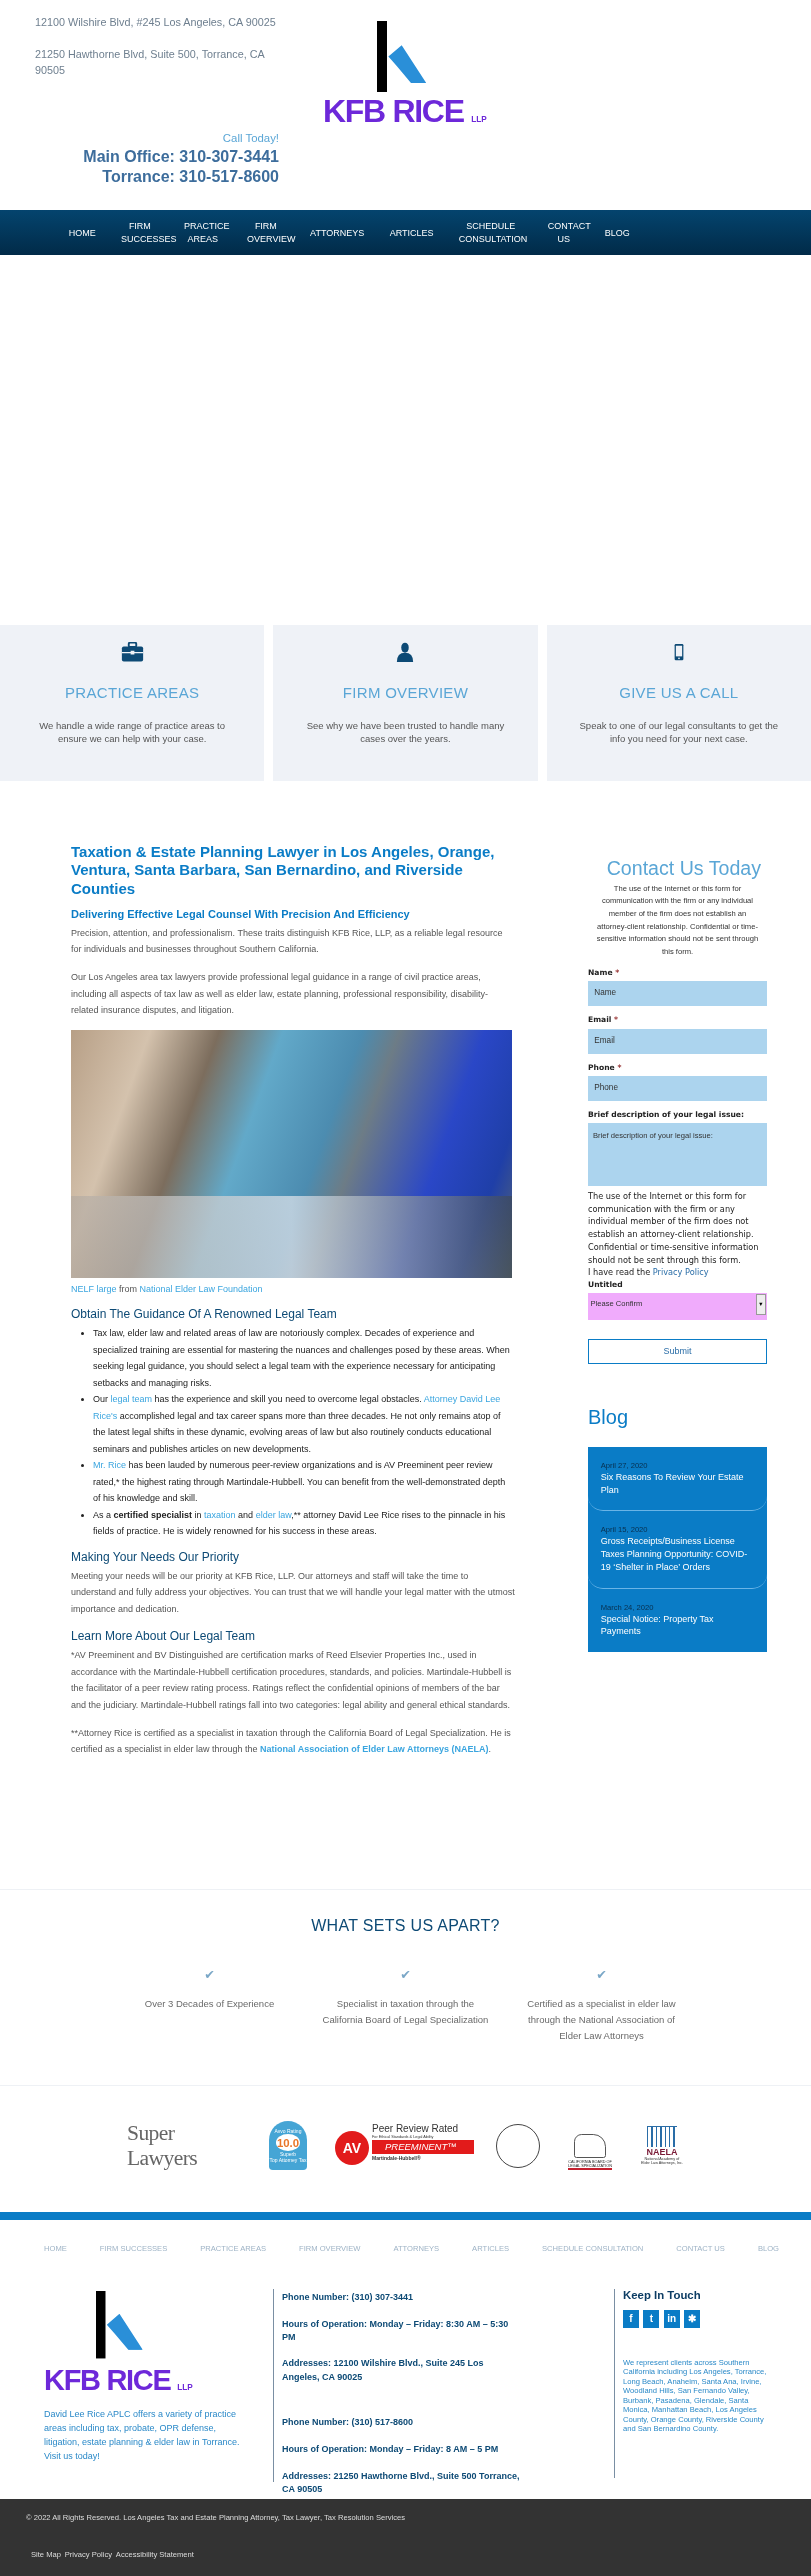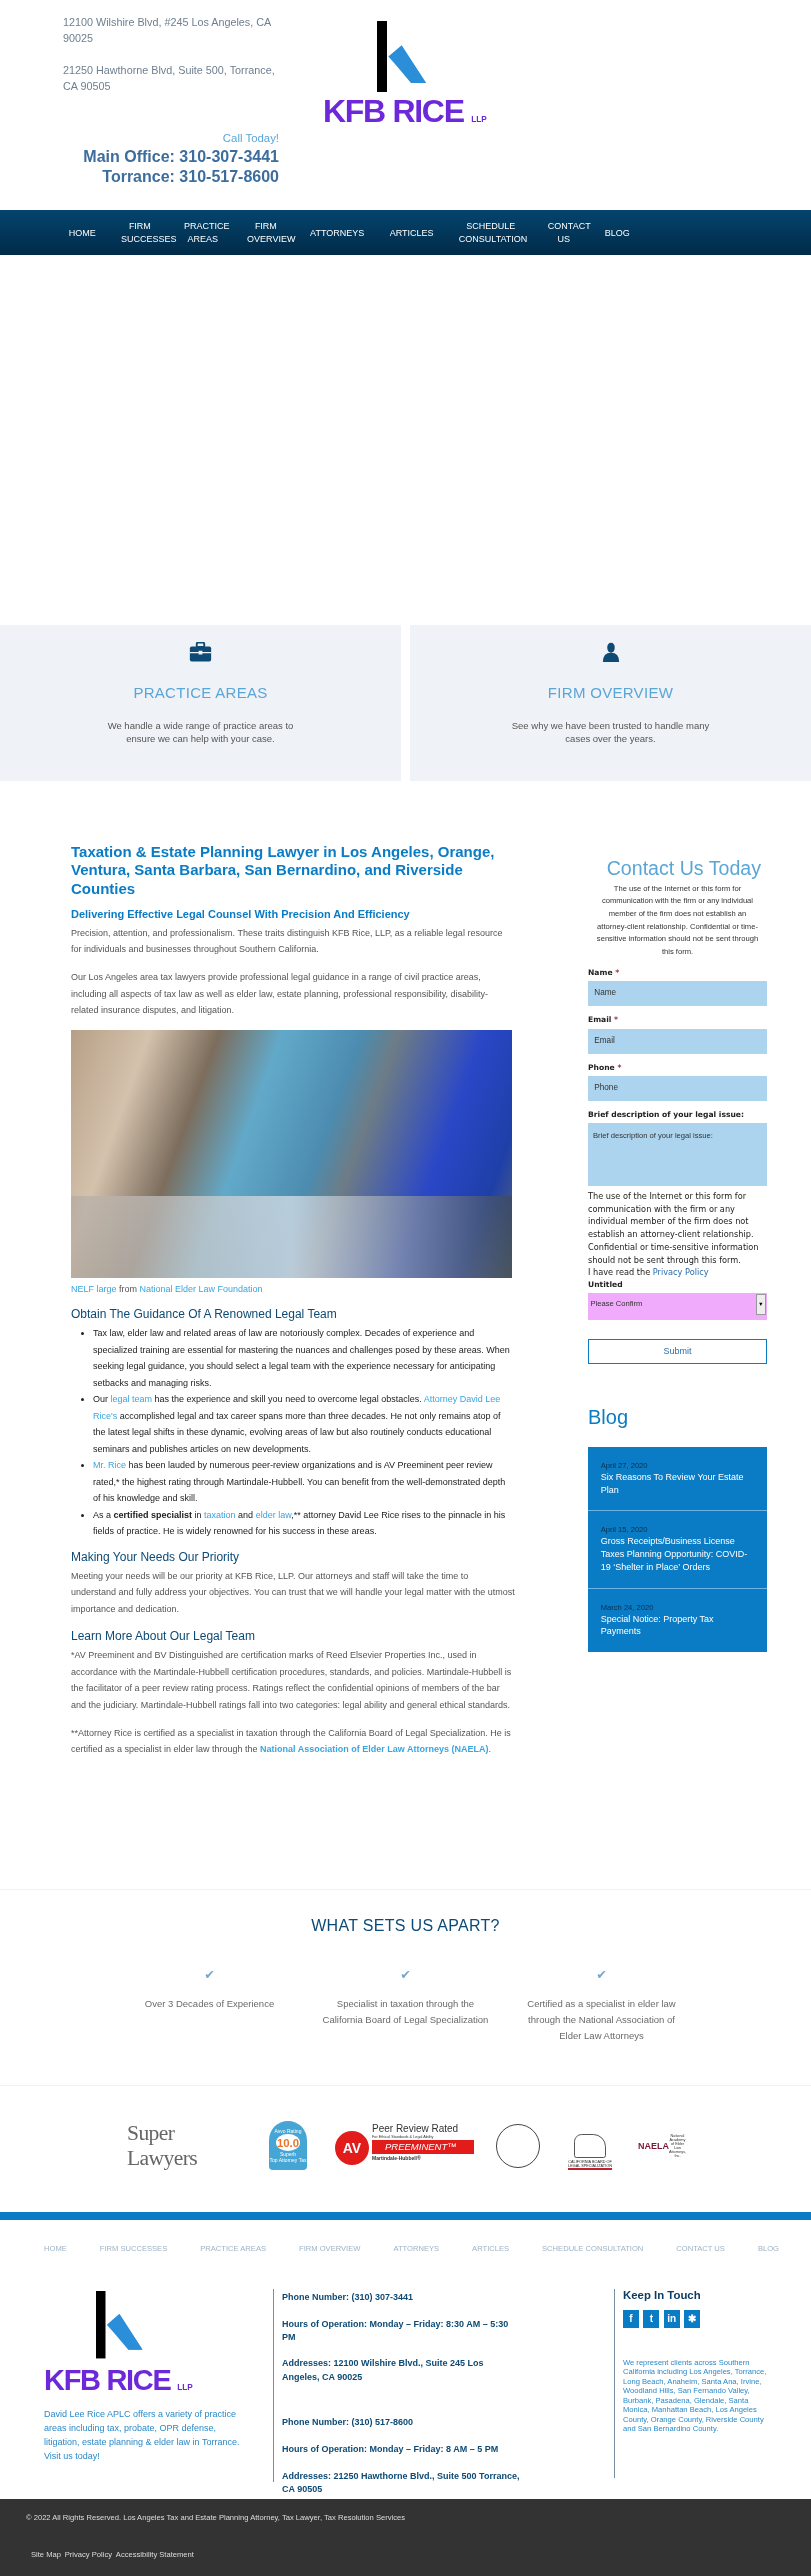--- a/index.html
+++ b/index.html
@@ -3,21 +3,21 @@
 <meta charset="utf-8">
 <style>
   * { box-sizing: border-box; margin: 0; padding: 0; }
   html, body { width: 811px; background: #fff; }
   body { font-family: "Liberation Sans", sans-serif; color: #444; height: 2576px; position: relative; overflow: hidden; }
   a { text-decoration: none; }
 
   
   .hdr { position: relative; height: 209px; }
   .hdr-addr { position: absolute; left: 35px; top: 14px; width: 241px; font-size: 10.8px; line-height: 16px; color: #6e7f8f; }
-  .hdr-addr p { margin-bottom: 16px; margin-left: 28px; }
+  .hdr-addr p { margin-bottom: 16px; }
   .hdr-call { position: absolute; right: 532px; top: 132px; text-align: right; white-space: nowrap; }
   .hdr-call .ct { font-size: 11.4px; color: #5aa6d6; margin-bottom: 2.5px; }
   .hdr-call .ph { font-size: 16px; font-weight: bold; color: #3d6d9c; line-height: 20px; }
   .logo { position: absolute; left: 323px; top: 18px; width: 184px; height: 114px; }
   .logo-mark { position: absolute; left: 54px; top: 3.2px; width: 57px; height: 73px; }
   .logo-k-bar { position: absolute; left: 0; top: 0; width: 10px; height: 71px; background: #000; }
   .logo-k-arm { position: absolute; left: 11.4px; top: 24px; width: 38px; height: 38px; background: #2a8fd8; clip-path: polygon(0 30%, 35% 0, 100% 100%, 60% 100%, 22% 55%); }
   .logo-text { position: absolute; left: 0; top: 75px; font-size: 32px; font-weight: bold; color: #6d28d9; letter-spacing: -1.3px; white-space: nowrap; }
   .logo-text small { font-size: 8.2px; letter-spacing: 0; }
 
@@ -57,21 +57,21 @@
   .side .inp { height: 25px; background: #acd4ee; font-size: 8.2px; color: #333; padding: 7px 6.3px; margin-bottom: 9px; }
   .side .ta { height: 63px; background: #acd4ee; font-size: 7.6px; color: #333; padding: 7.6px 5px; margin-bottom: 3.8px; }
   .side .disc2 { font-size: 8.2px; line-height: 12.7px; color: #222; font-family: "DejaVu Sans", sans-serif; }
   .side .disc2 a { color: #2a6da7; }
   .side .untitled { font-size: 7.6px; font-weight: bold; color: #222; font-family: "DejaVu Sans", sans-serif; margin-top: 0.6px; }
   .side .sel { height: 27px; background: #f0abfc; margin-top: 4.4px; font-size: 7.6px; color: #333; padding: 6.3px 2.5px; position: relative; }
   .side .sel .arr { position: absolute; right: 1.3px; top: 1.3px; width: 10px; height: 21px; background: #eee; border: 0.6px solid #999; font-size: 5.7px; text-align: center; line-height: 19.6px; color: #000; }
   .side .submit { height: 25px; border: 1.3px solid #0a7cc6; text-align: center; font-size: 9px; color: #2a6da7; line-height: 23px; margin-top: 19px; }
   .side h2.blog { font-size: 20px; color: #0a7cc6; font-weight: normal; margin-top: 42px; margin-bottom: 18px; }
   .side .posts { background: #0a7cc6; }
-  .side .post { padding: 14px 12.7px 14px 12.7px; border-bottom: 1.3px solid #6ab4e6; color: #fff; font-size: 9px; line-height: 12.7px; }
+  .side .post { padding: 14px 12.7px 14px 12.7px; border-bottom: 1.3px solid #6ab4e6; color: #fff; font-size: 9px; line-height: 12.7px; border-radius: 15px; }
   .side .post:last-child { border-bottom: none; }
   .side .post .date { font-size: 7.6px; color: #082f4e; line-height: 10px; }
 
   
   .apart { position: absolute; top: 1889px; left: 0; width: 811px; height: 196px; background: #fff; border-top: 0.6px solid #eef1f5; }
   .apart h2 { text-align: center; font-size: 16px; font-weight: normal; color: #0d4a75; margin-top: 27px; letter-spacing: 0.3px; }
   .apart .cols { display: flex; justify-content: center; gap: 25px; margin-top: 32px; }
   .apart .col { width: 171px; text-align: center; }
   .apart .chk { font-size: 12.7px; color: #7aa7c7; }
   .apart .col p { margin-top: 14px; font-size: 9.5px; line-height: 16px; color: #6a6a6a; }
@@ -84,21 +84,21 @@
   .bd-avvo b { color: #e8762a; font-size: 11.4px; background:#fff; border-radius:50%; padding:2.5px 1.3px; }
   .bd-av { width: 133px; height: 51px; position: relative; }
   .bd-av .circ { position: absolute; left: 0; top: 11.4px; width: 34px; height: 34px; border-radius: 50%; background: #e21b1b; color: #fff; font-weight: bold; font-size: 14px; text-align: center; line-height: 34px; }
   .bd-av .t1 { position: absolute; left: 37px; top: 2.5px; font-size: 10px; color: #333; white-space: nowrap; }
   .bd-av .t2 { position: absolute; left: 37px; top: 15px; font-size: 3.8px; color: #333; white-space: nowrap; }
   .bd-av .t3 { position: absolute; left: 37px; top: 20px; width: 102px; height: 14px; background: #e21b1b; color: #fff; font-size: 9.5px; padding-left: 13px; line-height: 14px; font-style: italic; }
   .bd-av .t4 { position: absolute; left: 37px; top: 35px; font-size: 5px; color: #333; font-weight: bold; white-space: nowrap; }
   .bd-seal { width: 44px; height: 44px; border-radius: 50%; border: 1.9px double #444; }
   .bd-cbls { width: 44px; height: 49px; border-bottom: 2.5px solid #c4202e; flex-direction: column; font-size: 3.8px; color: #222; justify-content: flex-end; text-align:center; }
   .bd-cbls .bear { width: 32px; height: 24px; border: 1.3px solid #555; border-radius: 7.6px 12.7px 2.5px 2.5px; margin-bottom: 2.5px; }
-  .bd-naela { width: 44px; flex-direction: row; font-size: 3.8px; color: #333; text-align: center; }
+  .bd-naela { width: 44px; flex-direction: column; font-size: 3.8px; color: #333; text-align: center; }
   .bd-naela .nm { color: #7a1a36; font-size: 9px; font-weight: bold; }
   .bd-naela .cols2 { width: 30px; height: 21.6px; border-top: 1.9px solid #2a6da7; background: repeating-linear-gradient(90deg, #2a6da7 0 1.3px, transparent 1.3px 4.4px); }
 
   
   .fbar { position: absolute; top: 2212px; left: 0; width: 811px; height: 7.6px; background: #0a7cc6; }
   .fnav { position: absolute; top: 2244px; left: 44px; width: 735px; display: flex; justify-content: space-between; font-size: 7.6px; color: #9eb3c6; text-transform: uppercase; }
   .fnav a { color: #9eb3c6; }
   .ftr { position: absolute; top: 2272px; left: 0; width: 811px; height: 225px; }
   .flogo { position: absolute; left: 44px; top: 19px; width: 165px; height: 105px; }
   .flogo .logo-mark { left: 52px; top: 0; transform: scale(0.95); transform-origin: top left; }
@@ -171,20 +171,31 @@
   </div>
   <div class="fbox">
     <div class="ic">
       <svg width="18" height="20" viewBox="0 0 28 32">
           <ellipse cx="14" cy="9" rx="6" ry="8" fill="#0d4a75"></ellipse>
           <path d="M1 32 Q1 17 14 17 Q27 17 27 32 Z" fill="#0d4a75"></path>
         </svg>
     </div>
     <h3>FIRM OVERVIEW</h3>
     <p>See why we have been trusted to handle many cases over the years.</p>
+  </div>
+  <div class="fbox">
+    <div class="ic">
+      <svg width="10" height="18" viewBox="0 0 16 28">
+          <rect x="1" y="1" width="14" height="26" rx="2" fill="#0d4a75"></rect>
+          <rect x="3" y="4" width="10" height="17" fill="#eff2f7"></rect>
+          <circle cx="8" cy="24" r="1.4" fill="#eff2f7"></circle>
+        </svg>
+    </div>
+    <h3>GIVE US A CALL</h3>
+    <p>Speak to one of our legal consultants to get the info you need for your next case.</p>
   </div>
 </section>
 
 <main class="main">
   <h1>Taxation &amp; Estate Planning Lawyer in Los Angeles, Orange, Ventura, Santa Barbara, San Bernardino, and Riverside Counties</h1>
   <h2>Delivering Effective Legal Counsel With Precision And Efficiency</h2>
   <p>Precision, attention, and professionalism. These traits distinguish KFB Rice, LLP, as a reliable legal resource for individuals and businesses throughout Southern California.</p>
   <p>Our Los Angeles area tax lawyers provide professional legal guidance in a range of civil practice areas, including all aspects of tax law as well as elder law, estate planning, professional responsibility, disability-related insurance disputes, and litigation.</p>
   <div class="photo"></div>
   <p style="margin-bottom:3.8px"><a>NELF large</a><span> from </span><a>National Elder Law Foundation</a></p>

